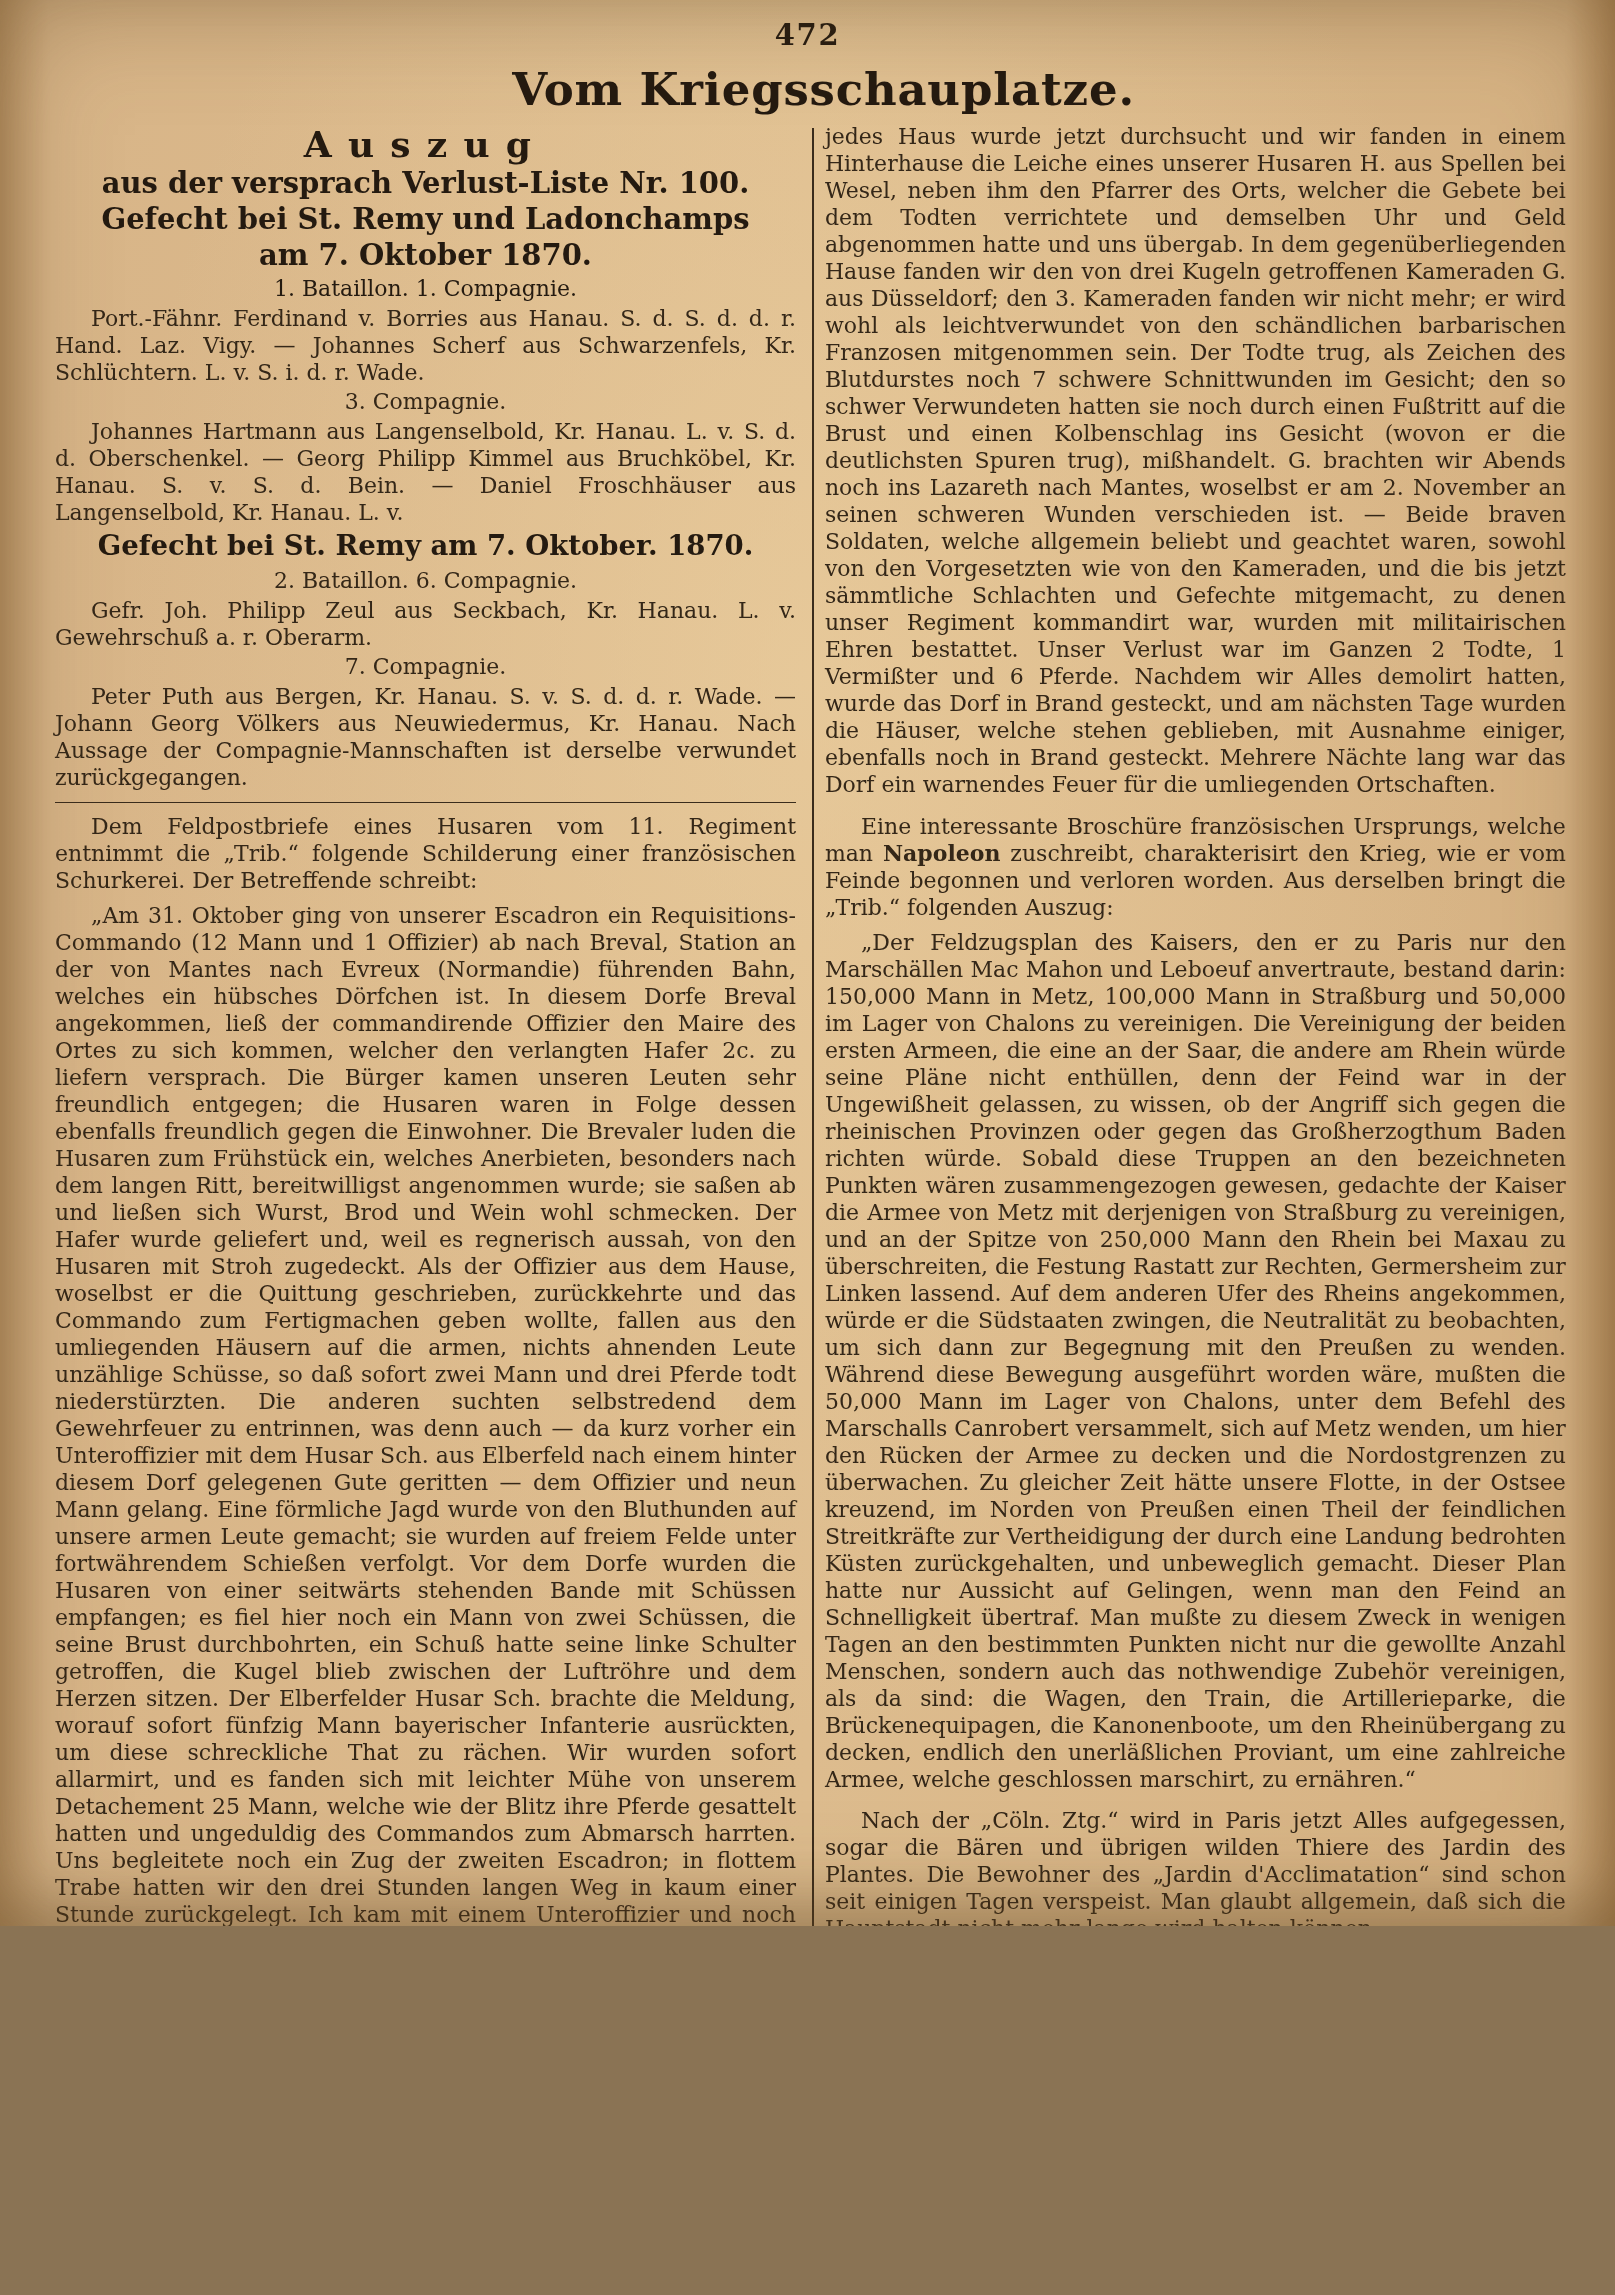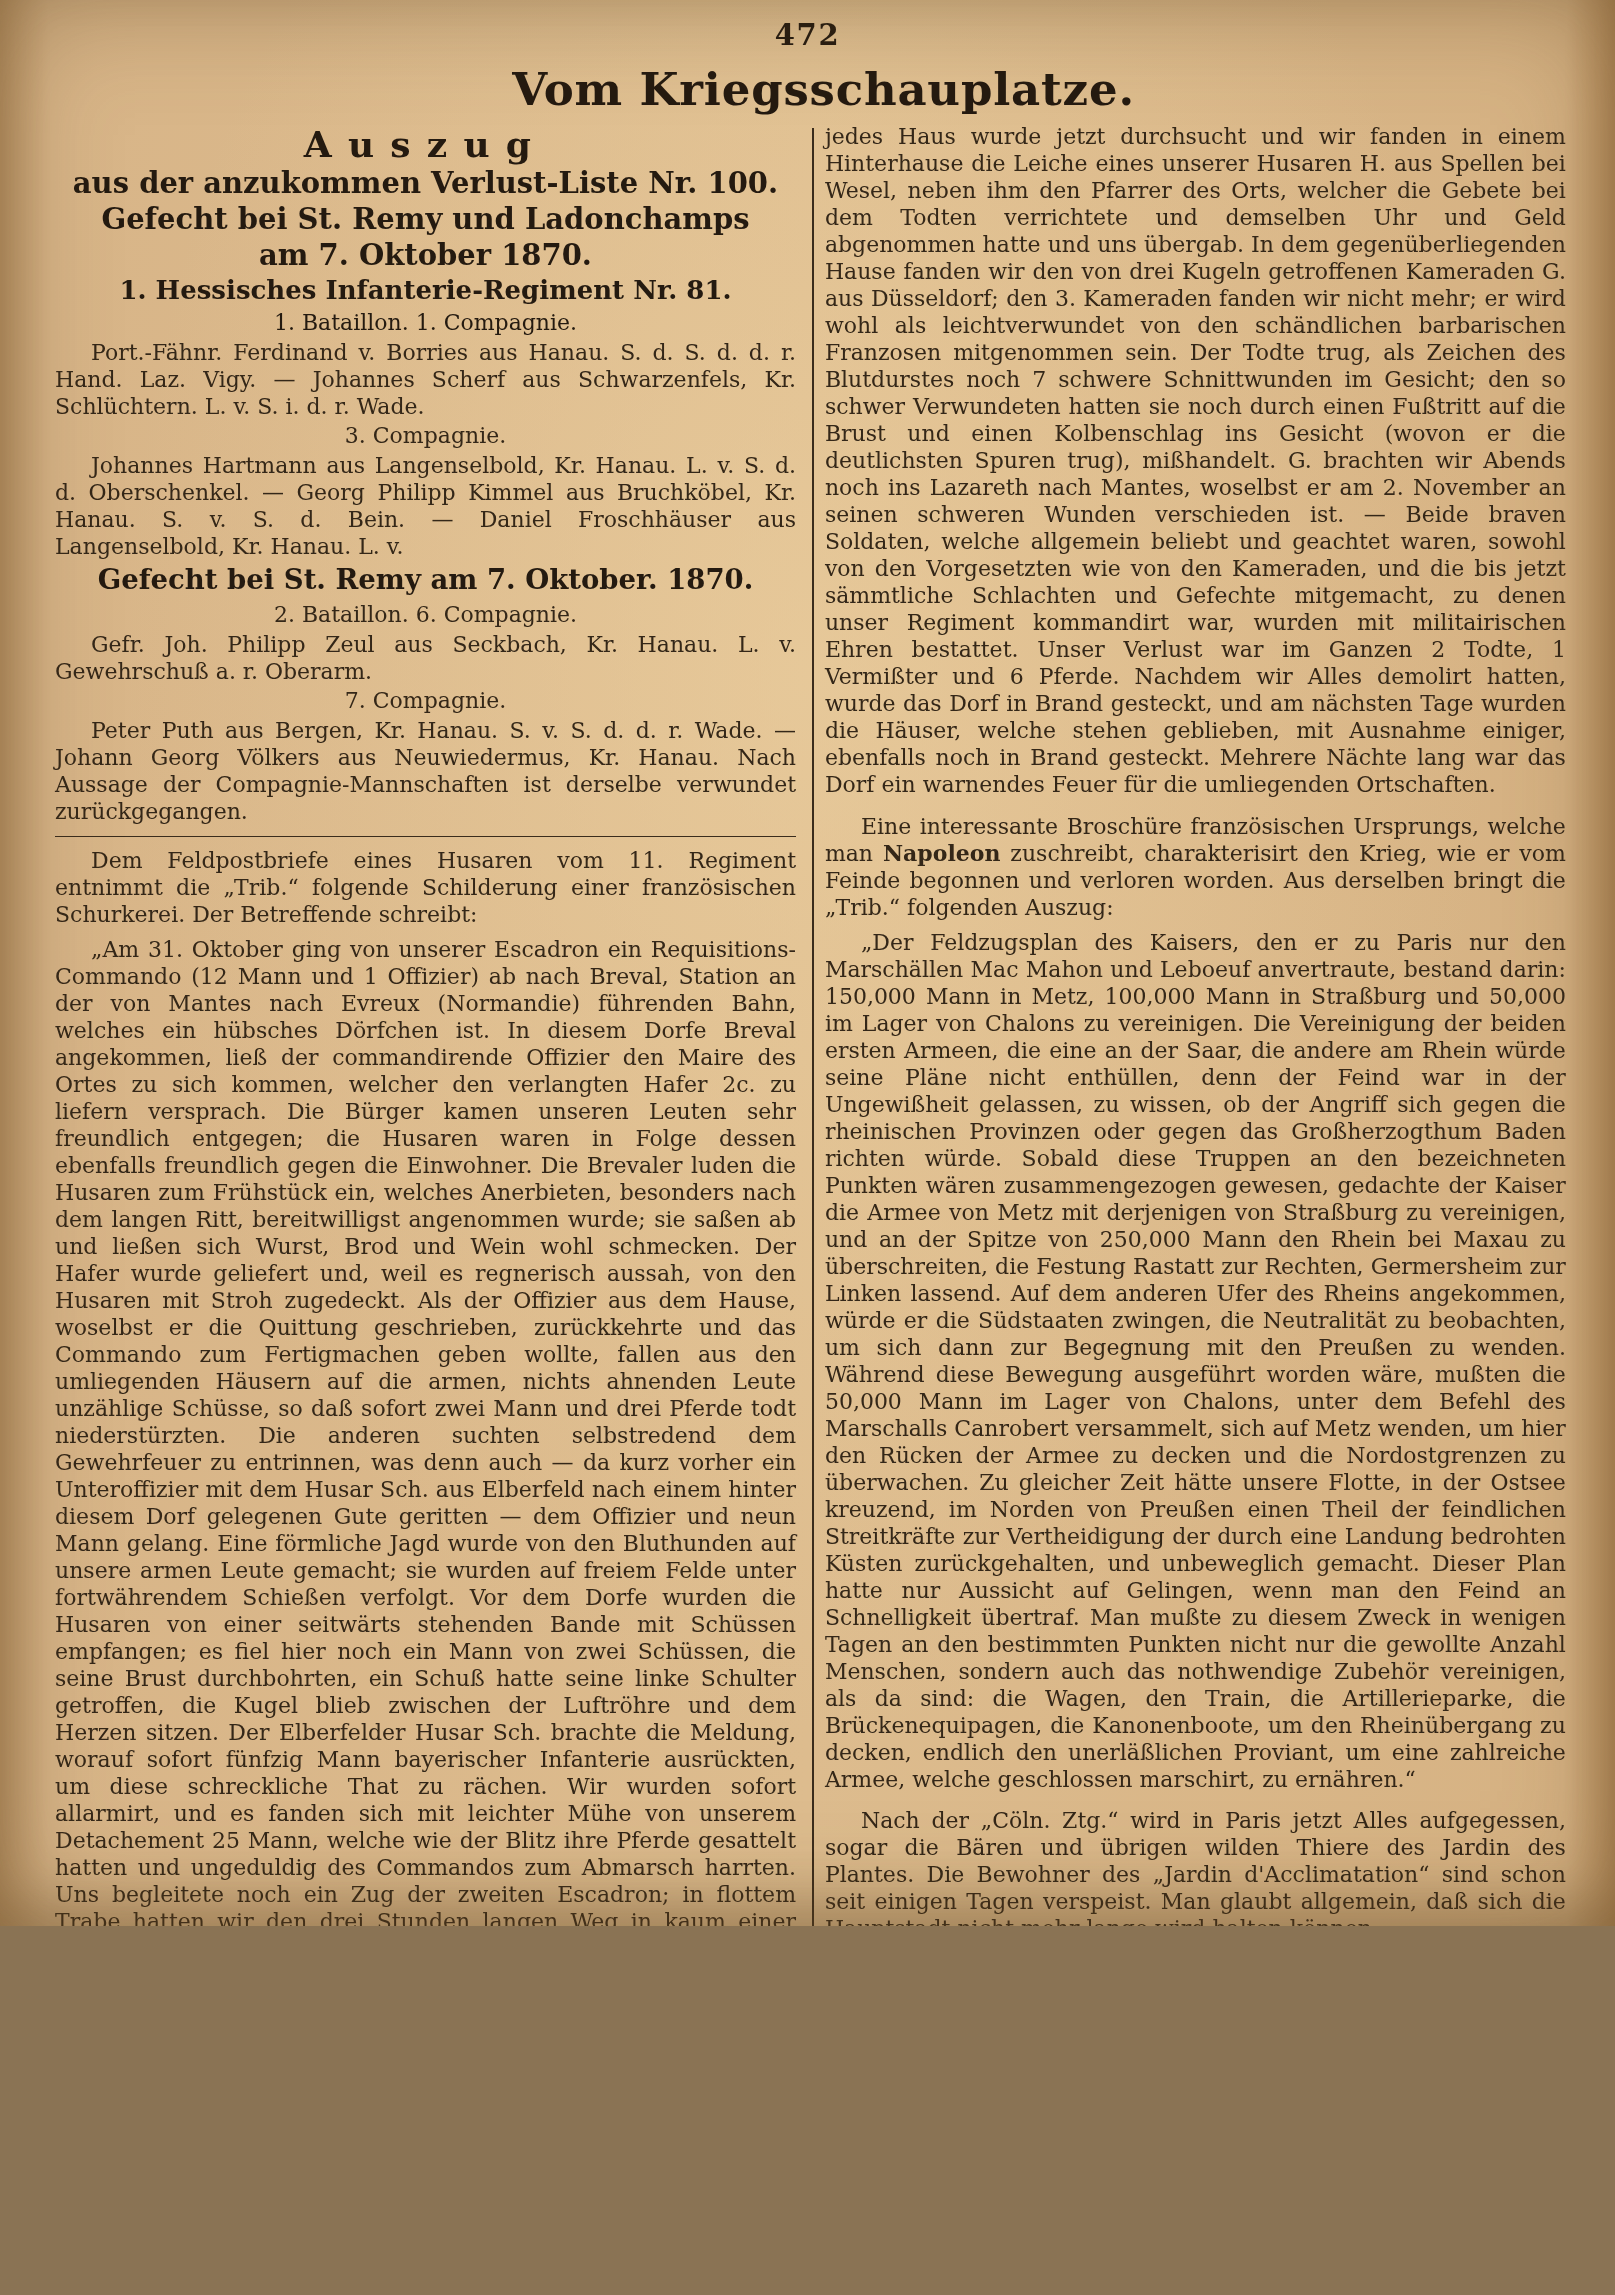--- a/index.html
+++ b/index.html
@@ -66,24 +66,23 @@
 <div class="page">
 
   <div class="page-number">472</div>
   <h1 class="main-title">Vom Kriegsschauplatze.</h1>
 
   <div class="columns">
 
     <div class="col">
       <div class="list-header">
         <div class="lh-auszug">Auszug</div>
-        <div class="lh-big">aus der anzukommen Verlust-Liste Nr. 100.</div>
+        <div class="lh-big">aus der versprach Verlust-Liste Nr. 100.</div>
         <div class="lh-big">Gefecht bei St. Remy und Ladonchamps</div>
         <div class="lh-big">am 7. Oktober 1870.</div>
-        <div class="lh-reg">1. Hessisches Infanterie-Regiment Nr. 81.</div>
         <div class="subhead">1. Bataillon.   1. Compagnie.</div>
       </div>
       <p>Port.-Fähnr. Ferdinand v. Borries aus Hanau.  S. d. S. d. d. r. Hand.  Laz. Vigy.  —  Johannes Scherf aus Schwarzenfels, Kr. Schlüchtern.  L. v.  S. i. d. r. Wade.</p>
       <div class="subhead">3. Compagnie.</div>
       <p>Johannes Hartmann aus Langenselbold, Kr. Hanau.  L. v. S. d. d. Oberschenkel.  —  Georg Philipp Kimmel aus Bruchköbel, Kr. Hanau.  S. v.  S. d. Bein.  —  Daniel Froschhäuser aus Langenselbold, Kr. Hanau.  L. v.</p>
       <div class="subhead-bold">Gefecht bei St. Remy am 7. Oktober. 1870.</div>
       <div class="subhead">2. Bataillon.   6. Compagnie.</div>
       <p>Gefr. Joh. Philipp Zeul aus Seckbach, Kr. Hanau.  L. v. Gewehrschuß a. r. Oberarm.</p>
       <div class="subhead">7. Compagnie.</div>
       <p>Peter Puth aus Bergen, Kr. Hanau.  S. v. S. d. d. r. Wade.  —  Johann Georg Völkers aus Neuwiedermus, Kr. Hanau. Nach Aussage der Compagnie-Mannschaften ist derselbe verwundet zurückgegangen.</p>

